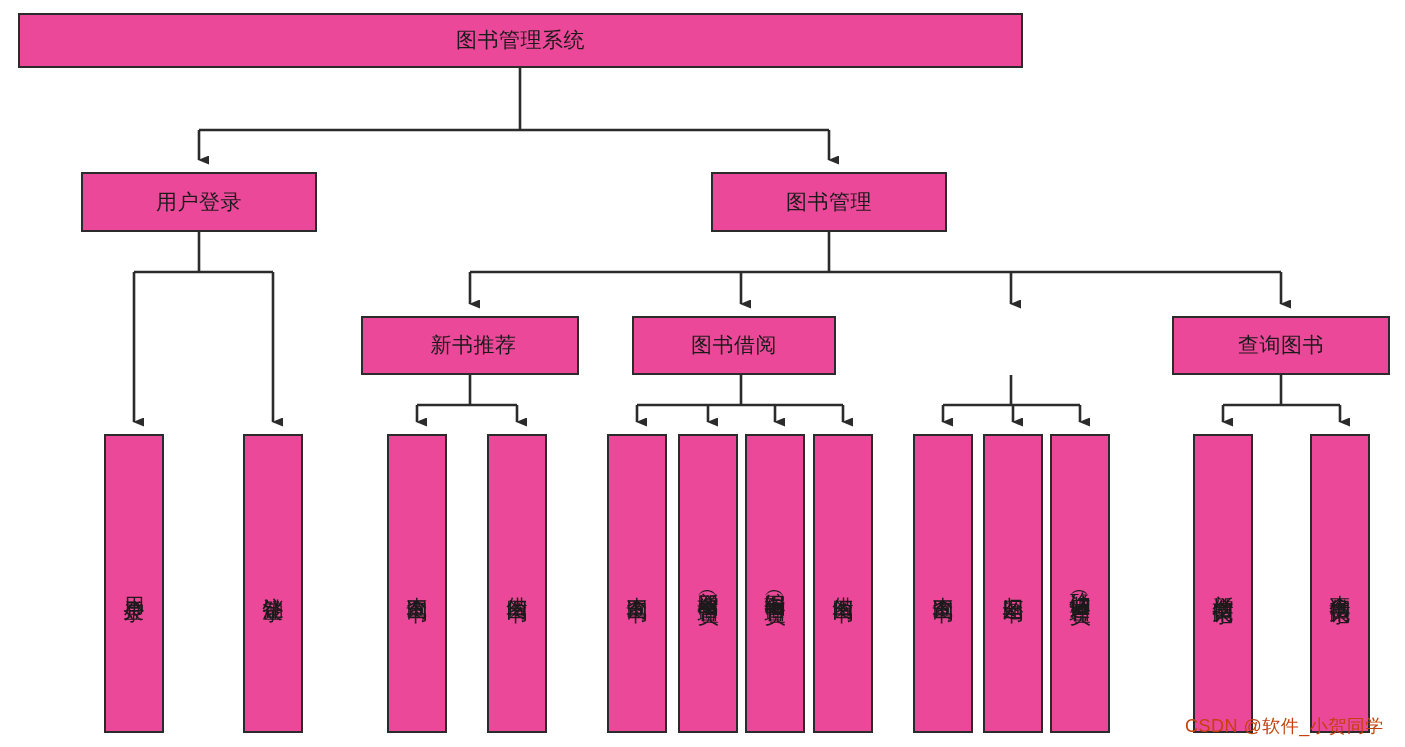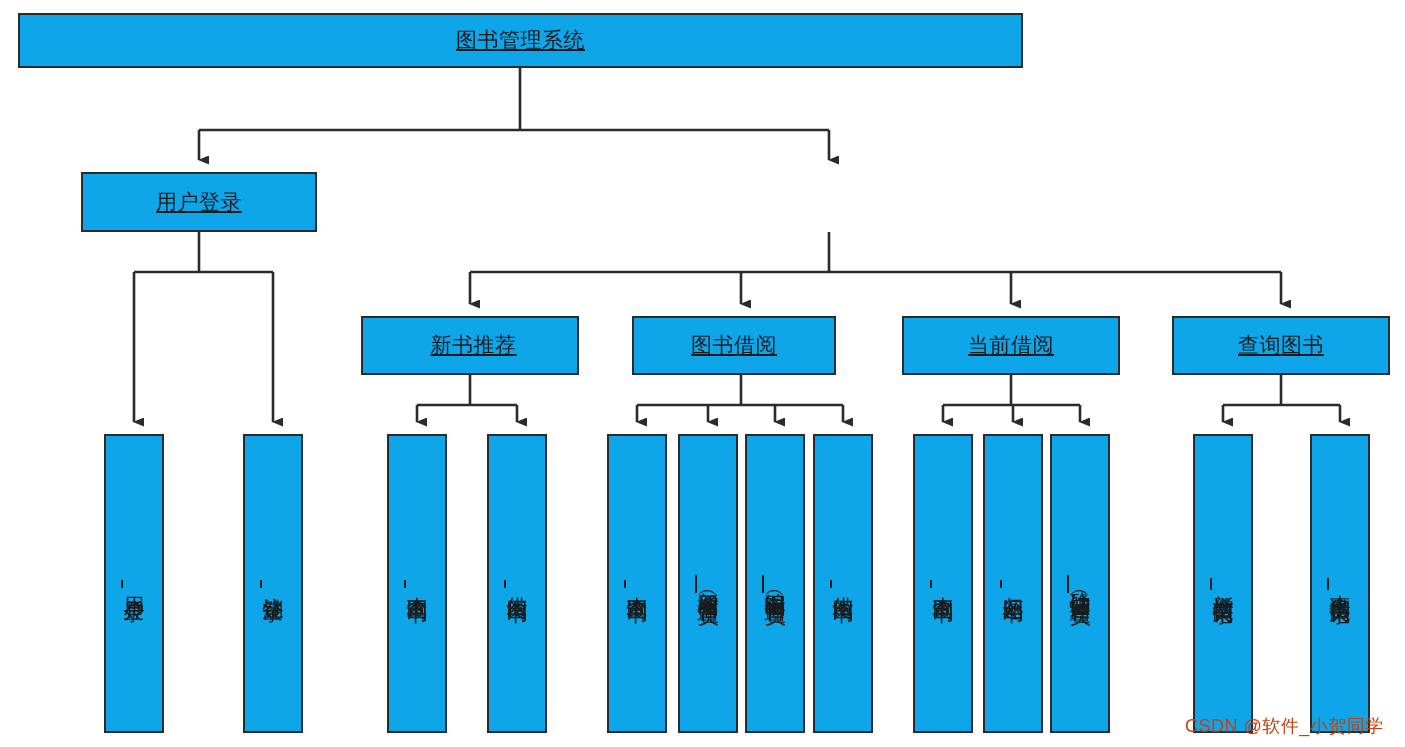--- a/index.html
+++ b/index.html
@@ -22,27 +22,26 @@
     position: absolute;
     left: 0;
     top: 0;
     width: 1405px;
     height: 747px;
     pointer-events: none;
   }
   .node {
     position: absolute;
     box-sizing: border-box;
-    background: #0ea5e9;
+    background: #ec4899;
     border: 2.5px solid #2b2b2b;
     display: flex;
     align-items: center;
     justify-content: center;
     text-align: center;
-    text-decoration: underline;
   }
   .node .label {
     font-size: 21px;
     line-height: 1.18;
     color: #1b1b1b;
     letter-spacing: 0.5px;
     white-space: nowrap;
   }
   
   .node.vertical {
@@ -121,29 +120,29 @@
     </g>
   </svg>
 
   <div class="node" id="root-node" style="left: 18px; top: 13px; width: 1005px; height: 55px;">
     <span class="label">图书管理系统</span>
   </div>
 
   <div class="node" id="l2-0" style="left: 81px; top: 172px; width: 236px; height: 60px;">
     <span class="label">用户登录</span>
   </div>
+  <div class="node" id="l2-1" style="left: 711px; top: 172px; width: 236px; height: 60px;">
+    <span class="label">图书管理</span>
+  </div>
 
   <div class="node" id="l3-0" style="left: 361px; top: 316px; width: 218px; height: 59px; padding-left: 7px;">
     <span class="label">新书推荐</span>
   </div>
   <div class="node" id="l3-1" style="left: 632px; top: 316px; width: 204px; height: 59px;">
     <span class="label">图书借阅</span>
-  </div>
-  <div class="node" id="l3-2" style="left: 902px; top: 316px; width: 218px; height: 59px;">
-    <span class="label">当前借阅</span>
   </div>
   <div class="node" id="l3-3" style="left: 1172px; top: 316px; width: 218px; height: 59px;">
     <span class="label">查询图书</span>
   </div>
 
   <div class="node vertical" id="leaf-0" style="left: 104px; top: 434px; width: 60px; height: 299px;">
     <span class="label">用户登录</span>
   </div>
   <div class="node vertical" id="leaf-1" style="left: 243px; top: 434px; width: 60px; height: 299px;">
     <span class="label">注销登录</span>

